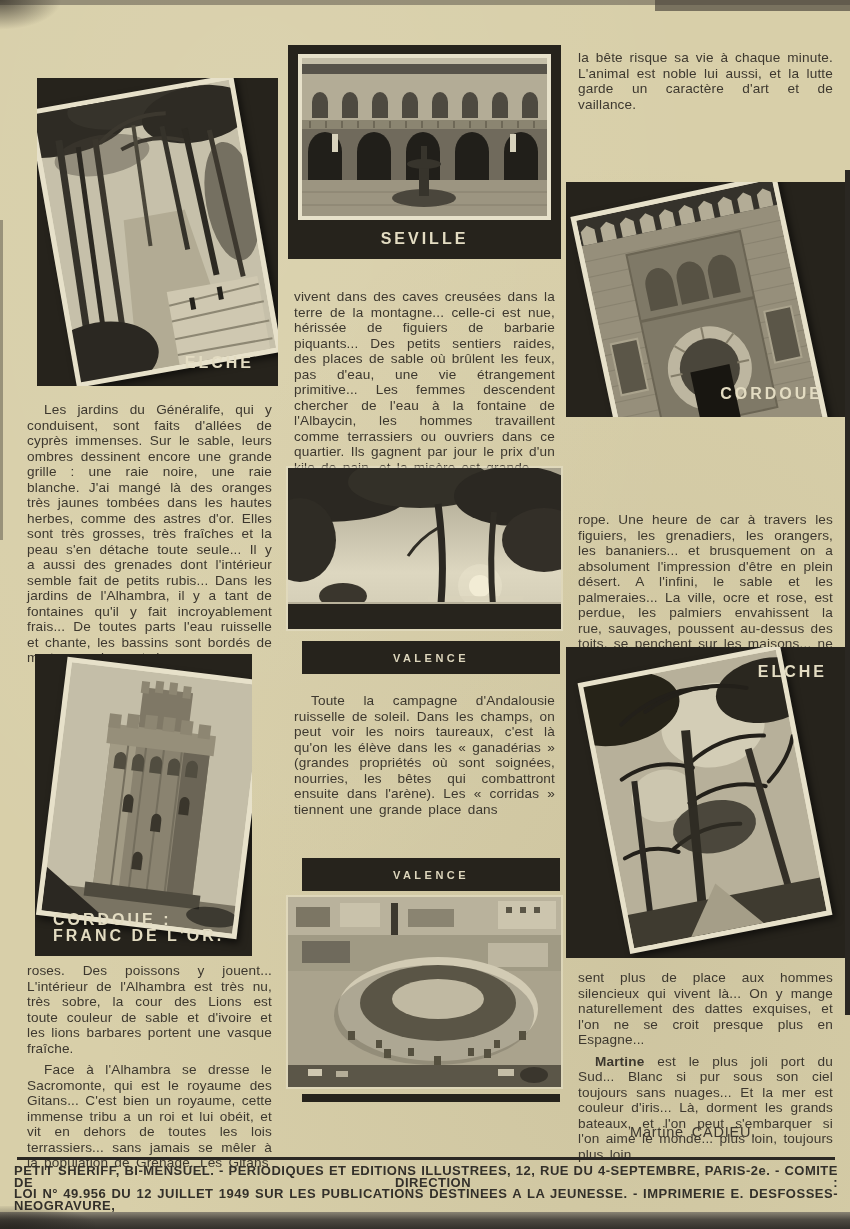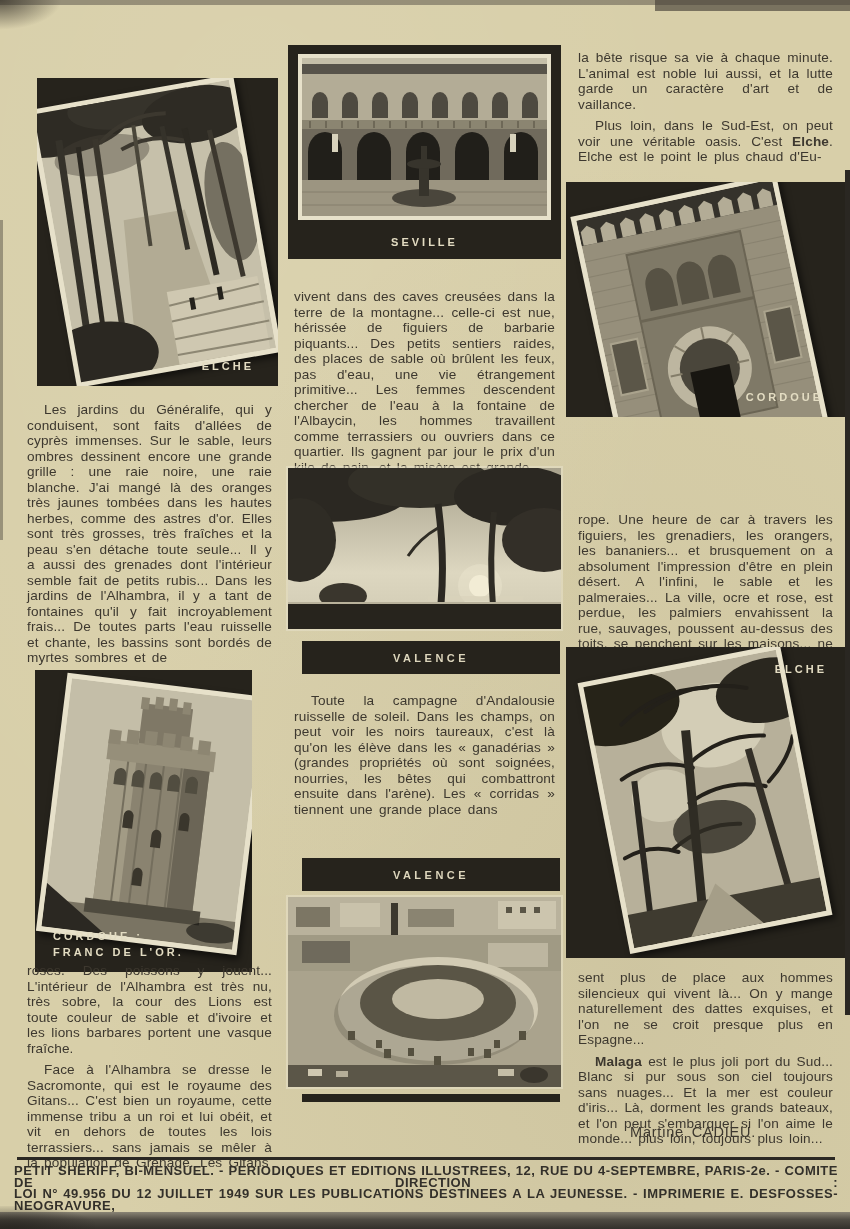--- a/index.html
+++ b/index.html
@@ -24,21 +24,21 @@
     word-spacing:3px;
   }
   
   .panel{position:absolute;background:#26231c;overflow:hidden;}
   .photo-print{
     position:absolute;background:#e7e1ca;padding:5px;
     box-shadow:3px 4px 7px rgba(0,0,0,0.55);
   }
   .photo-print svg{display:block;}
   .panel-caption{
-    position:absolute;color:#e3dcc2;font-weight:bold;font-size:11px;
+    position:absolute;color:#e3dcc2;font-weight:bold;font-size:16px;
     letter-spacing:3px;white-space:nowrap;
   }
   .panel-caption .cap-line{line-height:16px;}
   .caption-bar{
     position:absolute;background:#26231c;color:#ddd6bc;display:flex;
     align-items:center;justify-content:center;font-weight:bold;font-size:11px;
     letter-spacing:3.5px;
   }
   .photo-plain{position:absolute;overflow:hidden;box-shadow:0 0 0 2px rgba(231,225,202,0.55);}
   .photo-plain svg{display:block;}
@@ -90,21 +90,21 @@
         <rect x="150" y="202" width="5" height="13" fill="#24221c"></rect>
       </svg>
     </div>
     <div class="panel-caption" style="right:24px;bottom:14px;">ELCHE</div>
   </div>
 
   <div class="textblock" style="left:21px;top:396px;width:257px;">
       <p class="para indent"><span>Les jardins du Généralife, qui y conduisent, sont faits d'allées de cyprès immenses. Sur le sable, leurs ombres dessinent encore une grande grille : une raie noire, une raie blanche. J'ai mangé là des oranges très jaunes tombées dans les hautes herbes, comme des astres d'or. Elles sont très grosses, très fraîches et la peau s'en détache toute seule... Il y a aussi des grenades dont l'intérieur semble fait de petits rubis... Dans les jardins de l'Alhambra, il y a tant de fontaines qu'il y fait incroyablement frais... De toutes parts l'eau ruisselle et chante, les bassins sont bordés de myrtes sombres et de</span></p>
     </div>
 
-  <div class="panel" style="left:35px;top:654px;width:217px;height:302px;margin-top:16px;">
+  <div class="panel" style="left:35px;top:654px;width:217px;height:302px;">
     <div class="photo-print" style="left:16px;top:14px;transform:rotate(7deg);">
       <svg width="192" height="250" viewBox="0 0 192 250">
         <rect width="192" height="250" fill="#c4bea8"></rect>
         <rect x="0" y="222" width="192" height="28" fill="#7a7463"></rect>
         <rect x="74" y="16" width="50" height="48" fill="#7f7866"></rect>
         <rect x="72" y="10" width="8" height="12" fill="#8d8672"></rect>
           <rect x="86" y="8" width="8" height="12" fill="#8d8672"></rect>
           <rect x="100" y="8" width="8" height="12" fill="#8d8672"></rect>
           <rect x="114" y="10" width="8" height="12" fill="#8d8672"></rect>
         <rect x="48" y="68" width="100" height="160" fill="#8a8370"></rect>
@@ -281,21 +281,20 @@
       <rect x="210" y="172" width="16" height="7" fill="#c5bea7"></rect>
       <ellipse cx="246" cy="178" rx="14" ry="8" fill="#3a362d"></ellipse>
     </svg>
   </div>
 
   <div class="black-bar" style="left:302px;top:1094px;width:258px;height:8px;"></div>
 
 
   <div class="textblock" style="left:572px;top:44px;width:267px;">
       <p class="para"><span>la bête risque sa vie à chaque minute. L'animal est noble lui aussi, et la lutte garde un caractère d'art et de vaillance.</span></p>
-      <p class="para indent"><span>Plus loin, dans le Sud-Est, on peut voir une véritable oasis. C'est </span><span class="b">Elche</span><span>. Elche est le point le plus chaud d'Eu-</span></p>
     </div>
 
   <div class="panel" style="left:566px;top:182px;width:279px;height:235px;">
     <div class="photo-print" style="left:32px;top:10px;transform:rotate(-12deg);">
       <svg width="200" height="278" viewBox="0 0 200 278">
         <rect width="200" height="278" fill="#968f7b"></rect>
         <rect x="0" y="0" width="200" height="26" fill="#35322b"></rect>
         <g fill="#b3ac96">
           <path d="M2,26 v-14 l7,-5 7,5 v14 z"></path>
             <path d="M22,26 v-14 l7,-5 7,5 v14 z"></path>
@@ -378,21 +377,21 @@
         <ellipse cx="102" cy="162" rx="42" ry="26" fill="#302d24" opacity="0.8"></ellipse>
         <rect x="0" y="232" width="196" height="34" fill="#3f3b30"></rect>
         <polygon points="58,266 92,218 132,266" fill="#a59e88"></polygon>
       </svg>
     </div>
     <div class="panel-caption" style="right:18px;top:16px;">ELCHE</div>
   </div>
 
   <div class="textblock" style="left:572px;top:964px;width:267px;">
       <p class="para"><span>sent plus de place aux hommes silencieux qui vivent là... On y mange naturellement des dattes exquises, et l'on ne se croit presque plus en Espagne...</span></p>
-      <p class="para indent"><span class="b">Malaga</span><span> est le plus joli port du Sud... Blanc si pur sous son ciel toujours sans nuages... Et la mer est couleur d'iris... Là, dorment les grands bateaux, et l'on peut s'embarquer si l'on aime le monde... plus loin, toujours plus loin...</span></p>
+      <p class="para indent"><span class="b">Martine</span><span> est le plus joli port du Sud... Blanc si pur sous son ciel toujours sans nuages... Et la mer est couleur d'iris... Là, dorment les grands bateaux, et l'on peut s'embarquer si l'on aime le monde... plus loin, toujours plus loin...</span></p>
     </div>
 
   <div class="signature" style="left:630px;top:1124px;width:185px;">Martine CADIEU.</div>
 
   <div class="footer-rule" style="left:17px;top:1157px;width:818px;height:3px;"></div>
 
   <div class="footer" style="left:14px;top:1165px;width:824px;">
     <div class="fl">PETIT SHERIFF, BI-MENSUEL. - PERIODIQUES ET EDITIONS ILLUSTREES, 12, RUE DU 4-SEPTEMBRE, PARIS-2e. - COMITE DE DIRECTION :</div>
     <div class="fl">LOI N° 49.956 DU 12 JUILLET 1949 SUR LES PUBLICATIONS DESTINEES A LA JEUNESSE. - IMPRIMERIE E. DESFOSSES-NEOGRAVURE,</div>
     <div class="fl-last">

